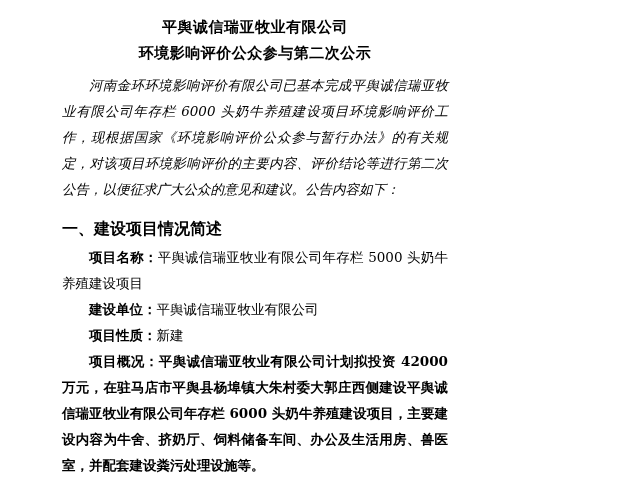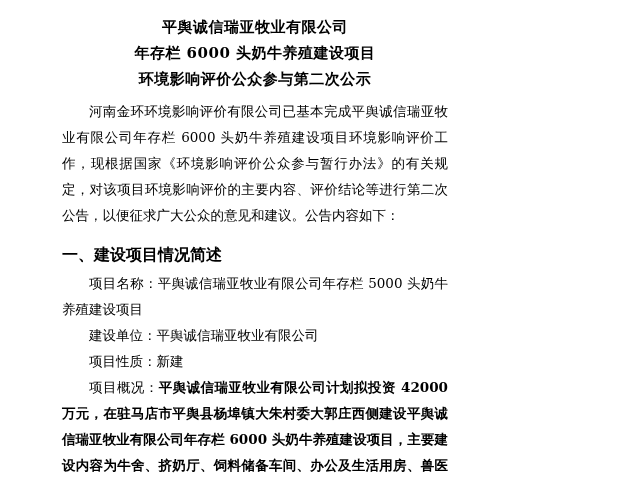--- a/index.html
+++ b/index.html
@@ -31,59 +31,59 @@
   }
   .doc-title .line {
     display: block;
   }
   .body-para {
     font-size: 13.5px;
     line-height: 26px;
     text-align: justify;
     text-indent: 2em;
     margin-top: 6px;
+    font-style: italic;
   }
   .section-heading {
     font-size: 16px;
     font-weight: bold;
     line-height: 26px;
     margin-top: 10px;
     margin-bottom: 0px;
   }
   .field-block {
     margin-top: 2px;
   }
   .field-row {
     font-size: 13.5px;
     line-height: 26px;
     text-indent: 2em;
     text-align: justify;
   }
   .field-label {
-    font-weight: normal;
+    font-weight: bold;
   }
   .field-value {
     font-weight: normal;
   }
   .field-row.para {
     text-indent: 2em;
   }
   .field-row.para .field-value {
     text-indent: 0;
     font-weight: bold;
   }
 </style>
 </head>
 <body>
 
 <div class="page">
 
   <div class="doc-title">
     <span class="line">平舆诚信瑞亚牧业有限公司</span>
-    <span class="line">年存栏 6000 头奶牛养殖建设项目</span>
     <span class="line">环境影响评价公众参与第二次公示</span>
   </div>
 
   <p class="body-para">河南金环环境影响评价有限公司已基本完成平舆诚信瑞亚牧业有限公司年存栏 6000 头奶牛养殖建设项目环境影响评价工作，现根据国家《环境影响评价公众参与暂行办法》的有关规定，对该项目环境影响评价的主要内容、评价结论等进行第二次公告，以便征求广大公众的意见和建议。公告内容如下：</p>
 
   <h2 class="section-heading">一、建设项目情况简述</h2>
 
   <div class="field-block">
 
     <div class="field-row">

